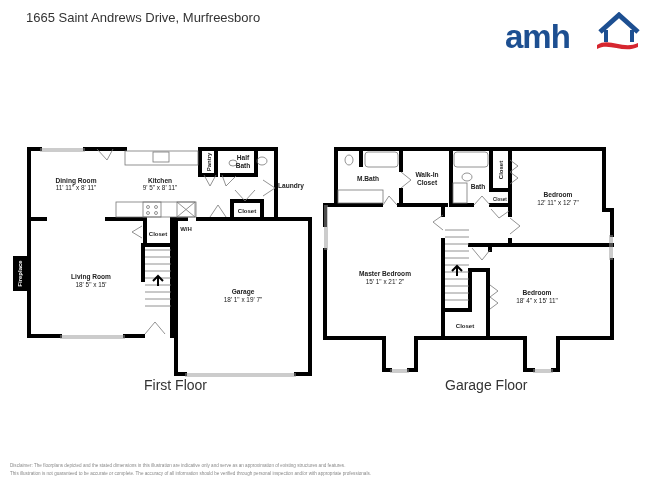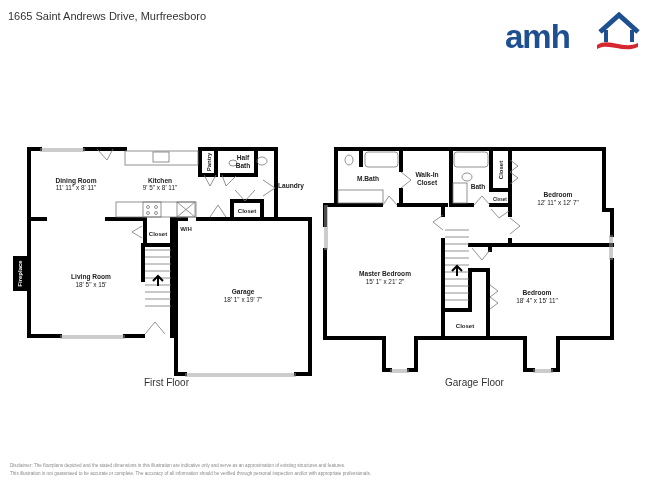--- a/index.html
+++ b/index.html
@@ -1,20 +1,20 @@
 <!DOCTYPE html>
 <html><head>
 <meta charset="utf-8">
 <style>
   html, body { margin:0; padding:0; background:#ffffff; }
   body { width:650px; height:488px; position:relative; overflow:hidden; font-family:"Liberation Sans", sans-serif; color:#222; }
-  .address { position:absolute; left:8px; top:10px; font-size:11px; color:#333; }
+  .address { position:absolute; left:26px; top:10px; font-size:13px; color:#333; }
   .logo { position:absolute; left:505px; top:12px; width:135px; height:40px; }
   .plan { position:absolute; left:0; top:0; }
-  .floor-label { position:absolute; font-size:10px; color:#333; }
+  .floor-label { position:absolute; font-size:14px; color:#333; }
   .disclaimer { position:absolute; left:10px; top:462px; font-size:4.6px; color:#8a8a8a; line-height:8px; width:600px; }
   svg text { font-family:"Liberation Sans", sans-serif; }
 </style>
 </head>
 <body>
 
 <div class="address">1665 Saint Andrews Drive, Murfreesboro</div>
 
 <svg class="logo" viewBox="0 0 135 40" width="135" height="40">
   <text x="0" y="36" font-size="33" font-weight="bold" fill="#1d4f91" font-family="Liberation Sans, sans-serif" letter-spacing="-1">amh</text>

